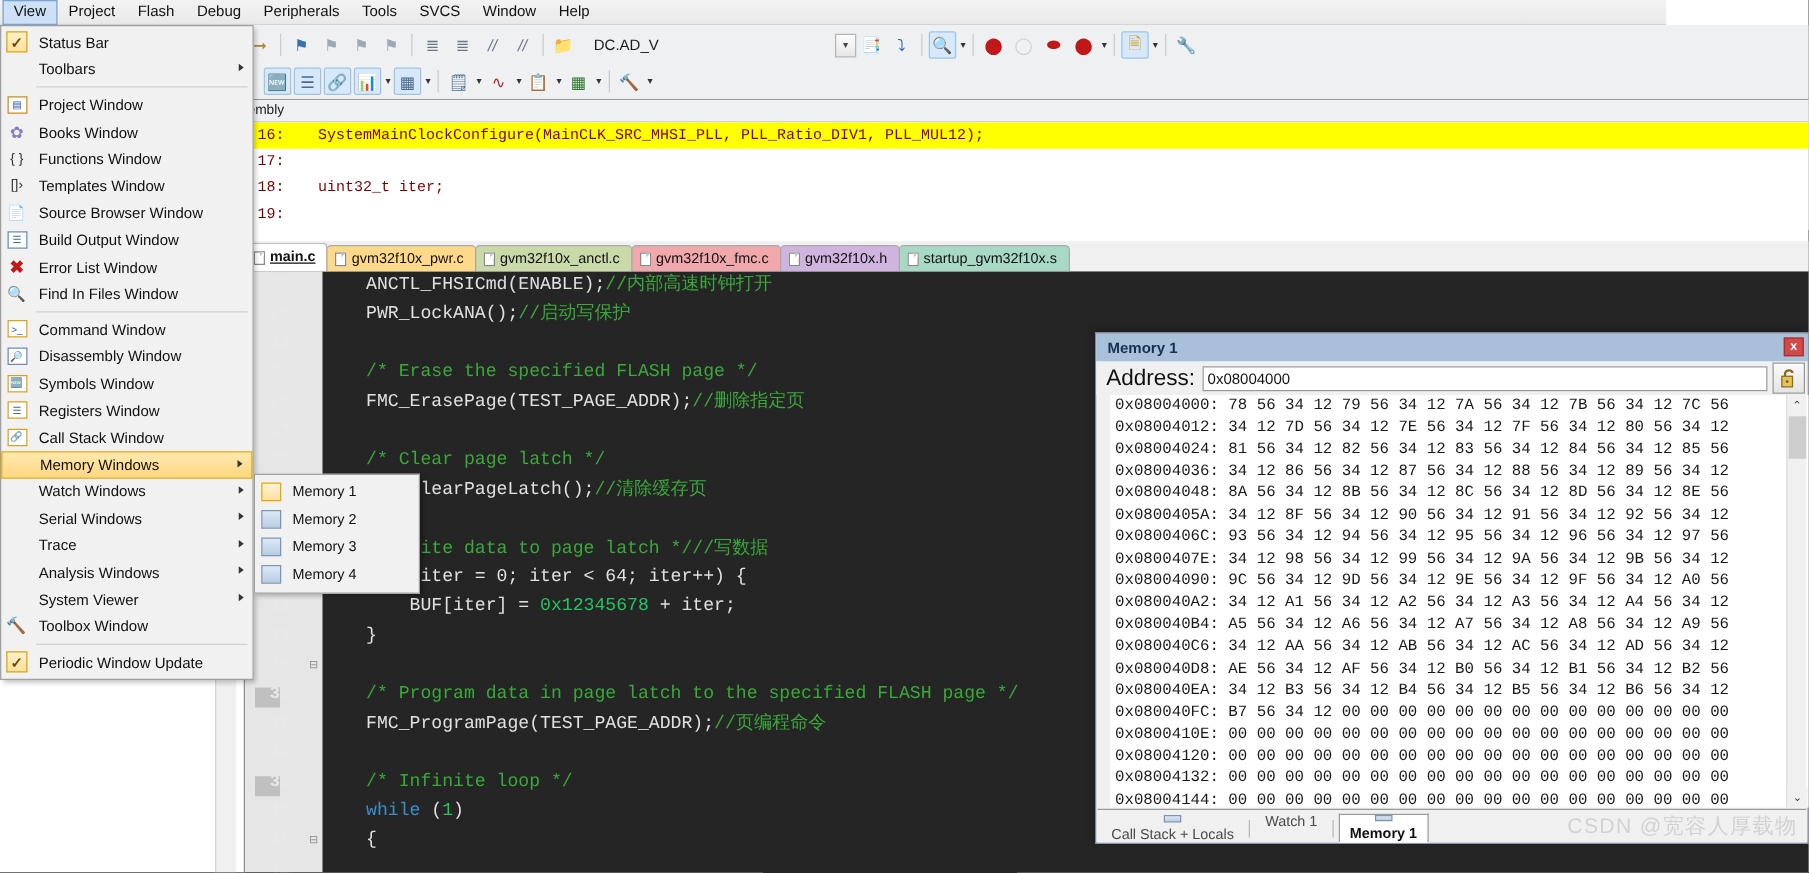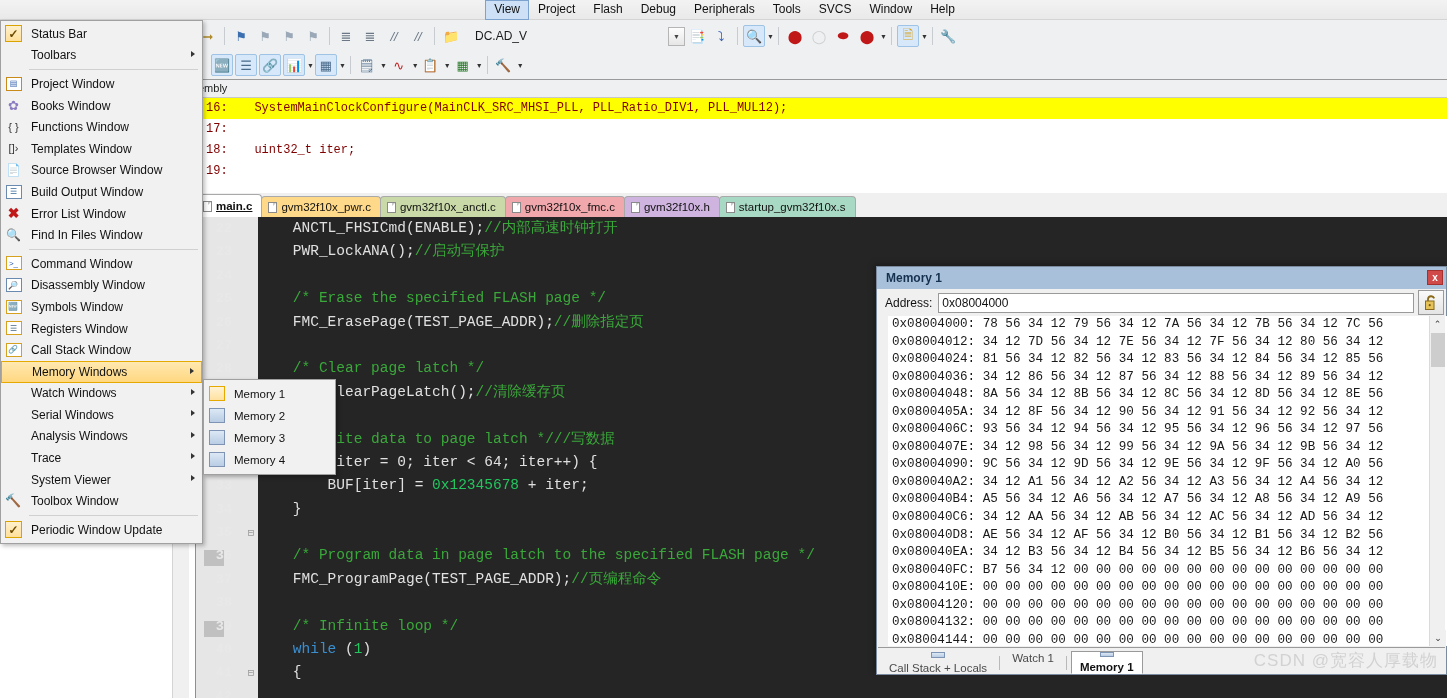--- a/index.html
+++ b/index.html
@@ -9,27 +9,26 @@
     overflow: hidden;
     background: #2b2b2b;
     font-family: "Liberation Sans", sans-serif;
     font-size: 12px;
     -webkit-font-smoothing: none;
   }
   #app { position: relative; width: 1447px; height: 698px; overflow: hidden; background:#ffffff; }
 
   
   .menubar {
-    position: absolute; left:0; top:0; width:1447px; height:20px;
+    position: absolute; left:0; top:0; width:1333px; height:20px;
     background: linear-gradient(to bottom, #f3f3f3 0%, #e9e9e9 100%);
     border-bottom: 1px solid #d4d4d4;
     display: flex; align-items: center;
     padding-left: 2px;
     z-index: 40;
-    justify-content: center;
   }
   .menubar .mi {
     padding: 2px 9px 3px 9px; font-size: 12px; color: #111;
     line-height: 15px; cursor: default; white-space: nowrap;
   }
   .menubar .mi.active { background: #cde0f5; border:1px solid #7da2ce; padding: 1px 8px 2px 8px; }
 
   
   .toolbars {
     position: absolute; left:196px; top:20px; width:1251px; height:59px;
@@ -186,21 +185,21 @@
   }
   .memclose {
     position:absolute; right:3px; top:3px; width:16px; height:15px;
     background:#d04a4a; border:1px solid #a43030; color:#fff;
     font-size:10px; font-weight:bold; display:flex; align-items:center; justify-content:center;
   }
   .memaddrrow {
     height:27px; display:flex; align-items:center; padding: 0 2px 0 8px;
     background:#f0f0f0;
   }
-  .memaddrrow .lbl { font-size:12px; color:#111; margin-right:6px; }
+  .memaddrrow .lbl { font-size:18px; color:#111; margin-right:6px; }
   .memaddrrow .inp {
     flex:1; height:20px; background:#fff; border:1px solid #9a9a9a;
     font-size:12px; color:#111; line-height:18px; padding-left:3px;
     font-family:"Liberation Sans", sans-serif;
   }
   .lockbtn {
     width:26px; height:25px; margin-left:4px; border:1px solid #9a9a9a;
     background:linear-gradient(#fafafa,#e4e4e4);
     display:flex; align-items:center; justify-content:center;
   }
@@ -484,26 +483,26 @@
         <span>Watch Windows</span>
         <span class="arrow"></span>
       </div>
       <div class="vm-item">
         <span class="vicon"></span>
         <span>Serial Windows</span>
         <span class="arrow"></span>
       </div>
       <div class="vm-item">
         <span class="vicon"></span>
+        <span>Trace</span>
+        <span class="arrow"></span>
+      </div>
+      <div class="vm-item">
+        <span class="vicon"></span>
         <span>Analysis Windows</span>
-        <span class="arrow"></span>
-      </div>
-      <div class="vm-item">
-        <span class="vicon"></span>
-        <span>Trace</span>
         <span class="arrow"></span>
       </div>
       <div class="vm-item">
         <span class="vicon"></span>
         <span>System Viewer</span>
         <span class="arrow"></span>
       </div>
       <div class="vm-item">
         <span class="vicon">
           <span style="color:#7a6a4a;font-size:13px;">🔨</span>

